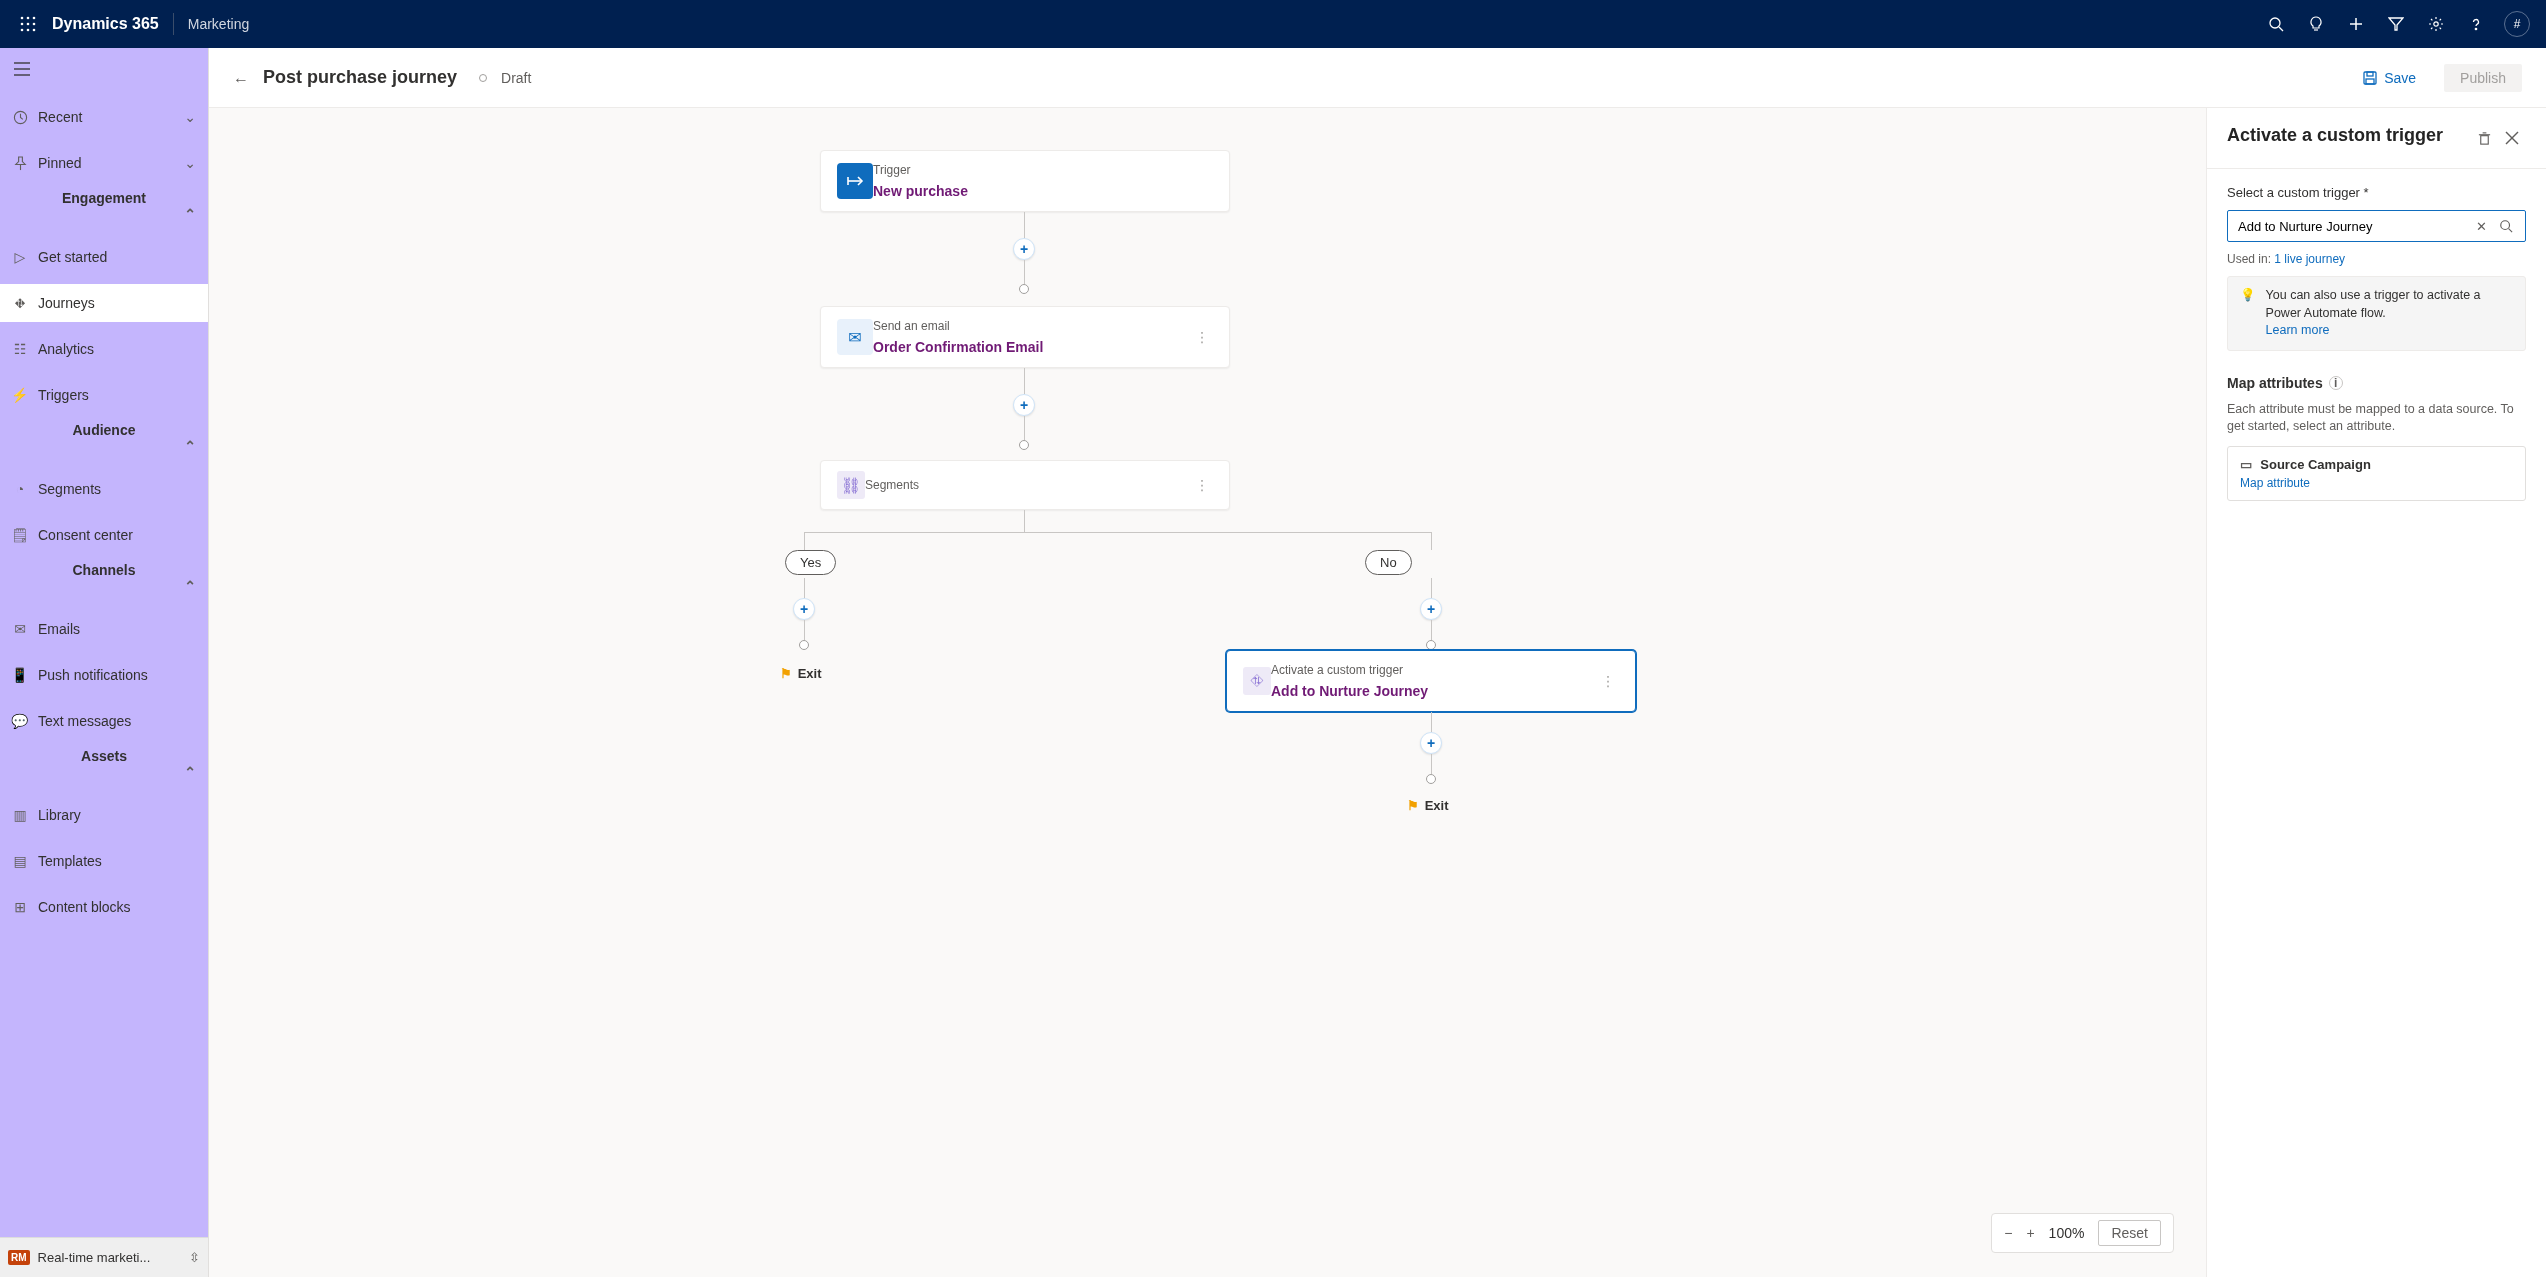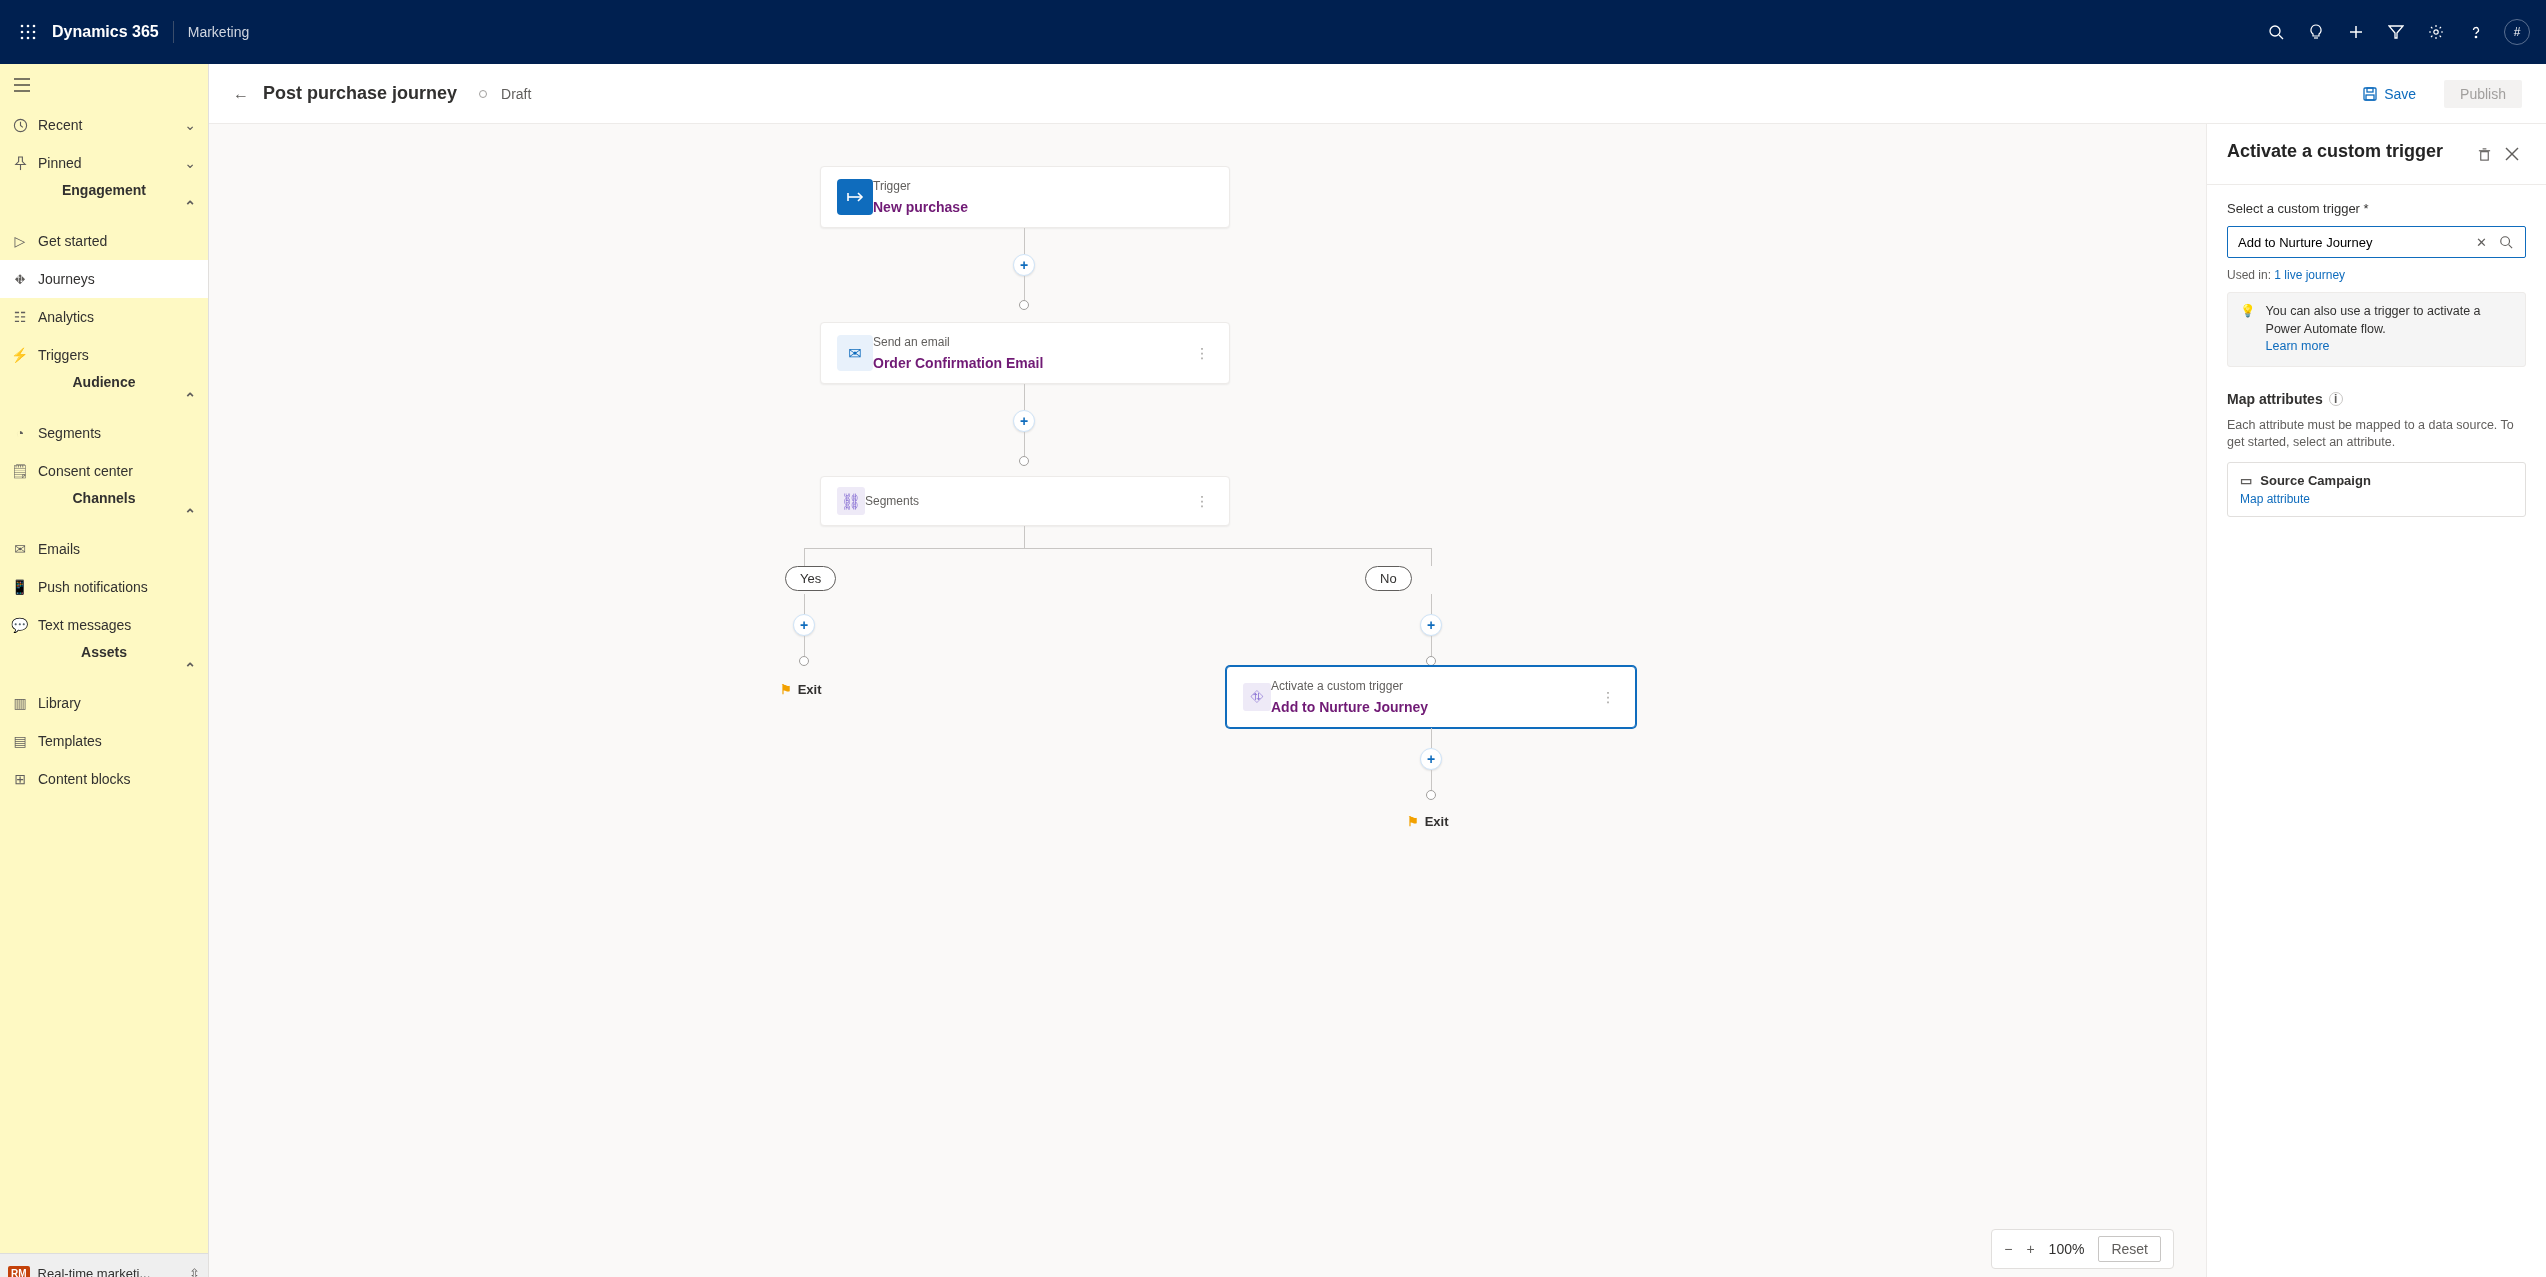--- a/index.html
+++ b/index.html
@@ -1,26 +1,26 @@
 <!DOCTYPE html>
 <html><head>
 <meta charset="utf-8">
 <style>
 * { box-sizing: border-box; margin: 0; padding: 0; font-family: "Segoe UI", Arial, sans-serif; }
 html, body { width: 100%; height: 100%; overflow: hidden; background: #faf9f8; }
-.topbar { height: 64px; background: #002050; color: #fff; display: flex; align-items: center; padding: 0 8px; }
+.topbar { height: 48px; background: #002050; color: #fff; display: flex; align-items: center; padding: 0 8px; }
 .topbar .waffle { width: 40px; height: 48px; display:flex; align-items:center; justify-content:center; cursor:pointer;}
 .topbar .brand { font-size: 16px; font-weight: 600; margin-left:4px; }
 .topbar .sep { width:1px; height:22px; background:#3a4d6b; margin:0 14px;}
 .topbar .module { font-size: 14px; color:#d0d6e0; }
 .topbar .spacer { flex:1; }
 .topbar .tb-btn { width:40px; height:48px; display:flex; align-items:center; justify-content:center; cursor:pointer; color:#fff;}
 .topbar .avatar { width:26px; height:26px; border:1px solid #5a6f90; border-radius:50%; display:flex; align-items:center; justify-content:center; font-size:12px; margin:0 8px;}
 .shell { display:flex; height: calc(100% - 48px); }
-.leftnav { width: 209px; background:#fef9c3; border-right:1px solid #e1dfdd; display:flex; flex-direction:column; font-size:14px; color:#323130; position:relative;}
+.leftnav { width: 209px; background:#c4b5fd; border-right:1px solid #e1dfdd; display:flex; flex-direction:column; font-size:14px; color:#323130; position:relative;gap:8px;}
 .leftnav .ham { height:42px; display:flex; align-items:center; padding:0 14px; cursor:pointer;}
 .nav-row { height:38px; display:flex; align-items:center; padding:0 12px; cursor:pointer; gap:10px;}
 .nav-row.selected { background:#fff; }
 .nav-row .chev { margin-left:auto; color:#605e5c;}
 .nav-header { height:40px; display:flex; align-items:center; padding:0 12px; font-weight:600; color:#323130; cursor:pointer;flex-direction:column;}
 .nav-header .chev { margin-left:auto; color:#605e5c;}
 .nav-icon { width:16px; height:16px; display:inline-flex; align-items:center; justify-content:center; color:#605e5c; font-size:14px;}
 .area-switch { position:absolute; bottom:0; left:0; right:0; height:40px; border-top:1px solid #ddd; background:#efefef; display:flex; align-items:center; padding:0 8px; gap:8px; font-size:13px;}
 .area-badge { background:#c4420a; color:#fff; font-size:10px; font-weight:700; padding:2px 3px; border-radius:2px;}
 .main { flex:1; display:flex; flex-direction:column; background:#fff; position:relative;}

